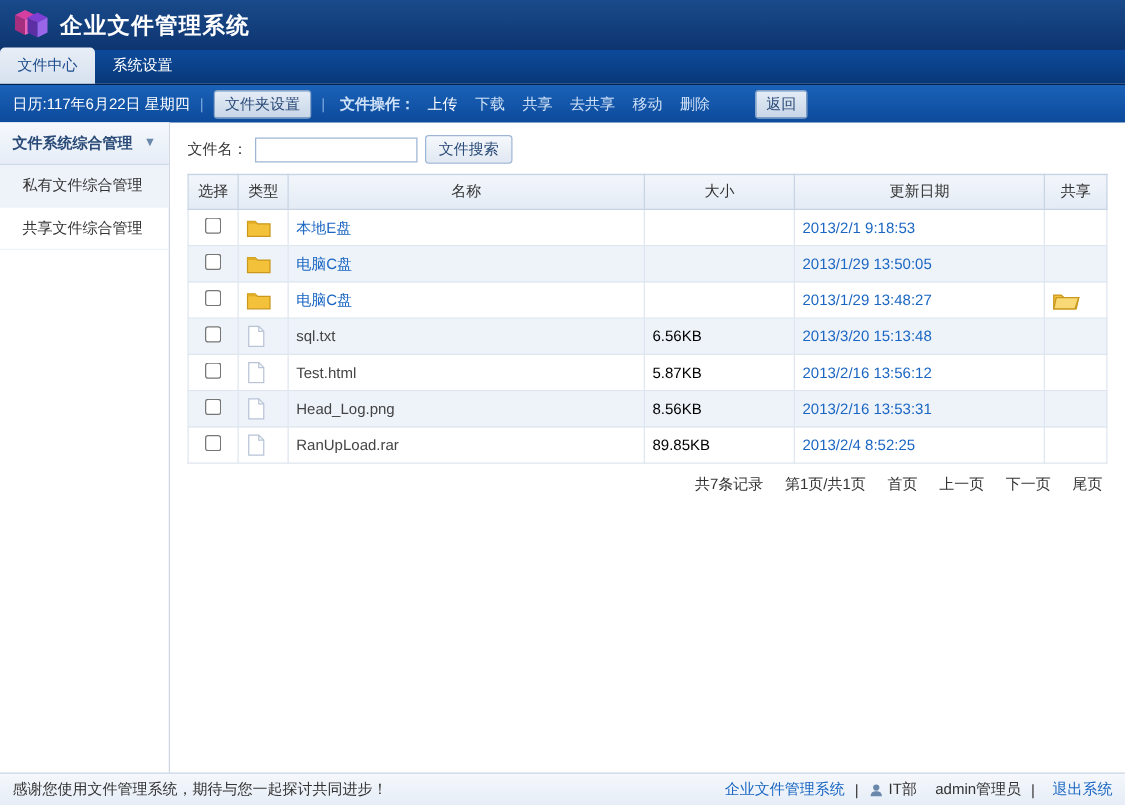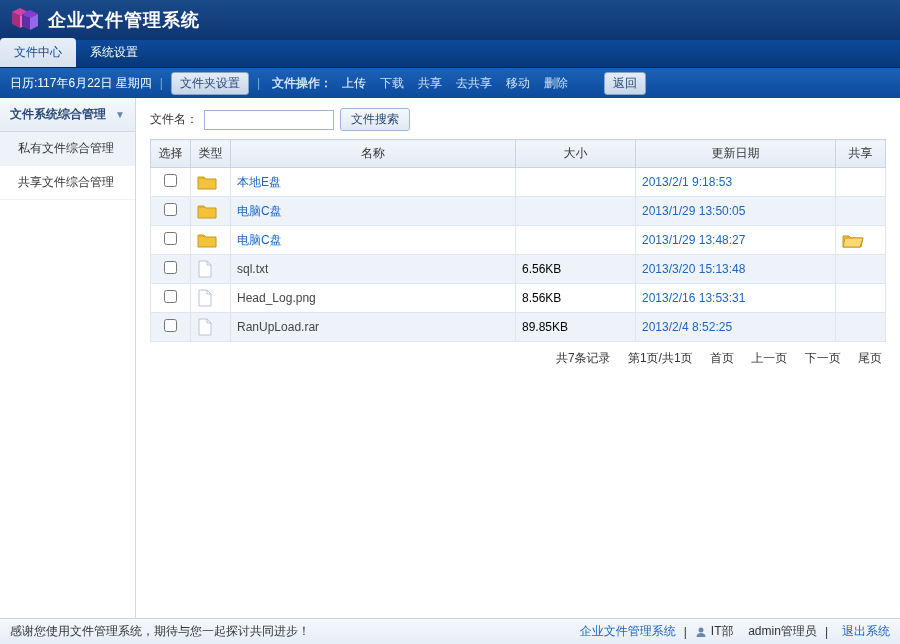--- a/index.html
+++ b/index.html
@@ -165,20 +165,31 @@
             <td>6.56KB</td>
             <td><span class="date">2013/3/20 15:13:48</span></td>
             <td style="text-align:center"></td>
           </tr>
           <tr>
             <td style="text-align:center"><input type="checkbox" style=""></td>
             <td style="text-align:center"><span class="file-icon"><svg width="16" height="18" viewBox="0 0 16 18">
                   <path d="M2 1 L10 1 L14 5 L14 17 L2 17 Z" fill="#fff" stroke="#b8c4d6"></path>
                   <path d="M10 1 L10 5 L14 5" fill="none" stroke="#b8c4d6"></path>
                 </svg></span></td>
+            <td><span class="filename plain">Test.html</span></td>
+            <td>5.87KB</td>
+            <td><span class="date">2013/2/16 13:56:12</span></td>
+            <td style="text-align:center"></td>
+          </tr>
+          <tr>
+            <td style="text-align:center"><input type="checkbox" style=""></td>
+            <td style="text-align:center"><span class="file-icon"><svg width="16" height="18" viewBox="0 0 16 18">
+                  <path d="M2 1 L10 1 L14 5 L14 17 L2 17 Z" fill="#fff" stroke="#b8c4d6"></path>
+                  <path d="M10 1 L10 5 L14 5" fill="none" stroke="#b8c4d6"></path>
+                </svg></span></td>
             <td><span class="filename plain">Head_Log.png</span></td>
             <td>8.56KB</td>
             <td><span class="date">2013/2/16 13:53:31</span></td>
             <td style="text-align:center"></td>
           </tr>
           <tr>
             <td style="text-align:center"><input type="checkbox" style=""></td>
             <td style="text-align:center"><span class="file-icon"><svg width="16" height="18" viewBox="0 0 16 18">
                   <path d="M2 1 L10 1 L14 5 L14 17 L2 17 Z" fill="#fff" stroke="#b8c4d6"></path>
                   <path d="M10 1 L10 5 L14 5" fill="none" stroke="#b8c4d6"></path>

